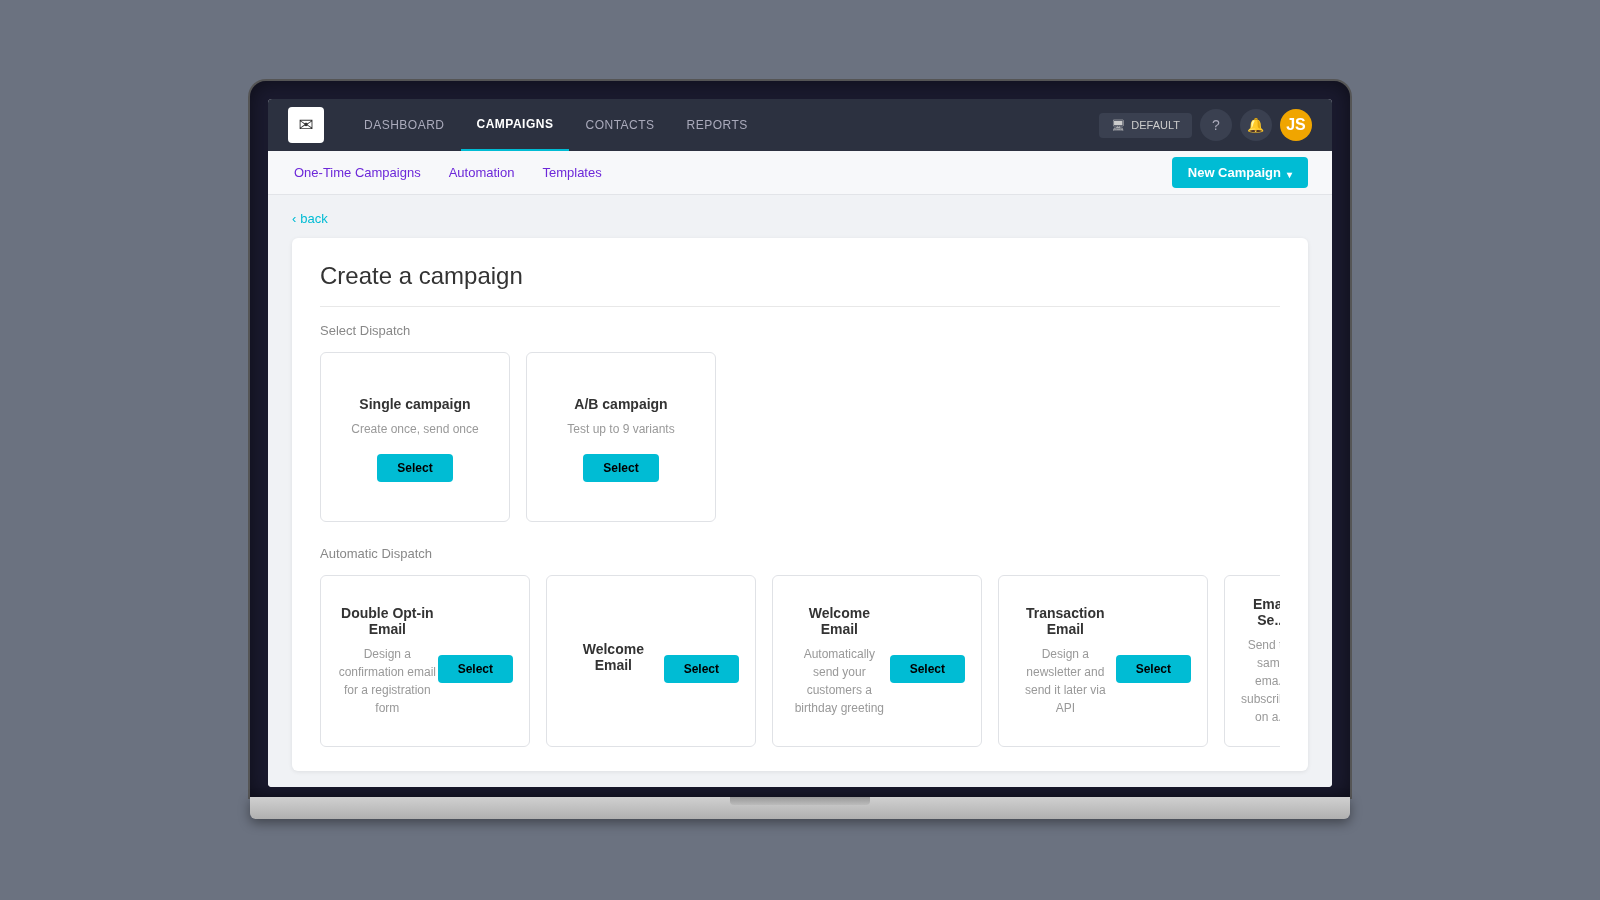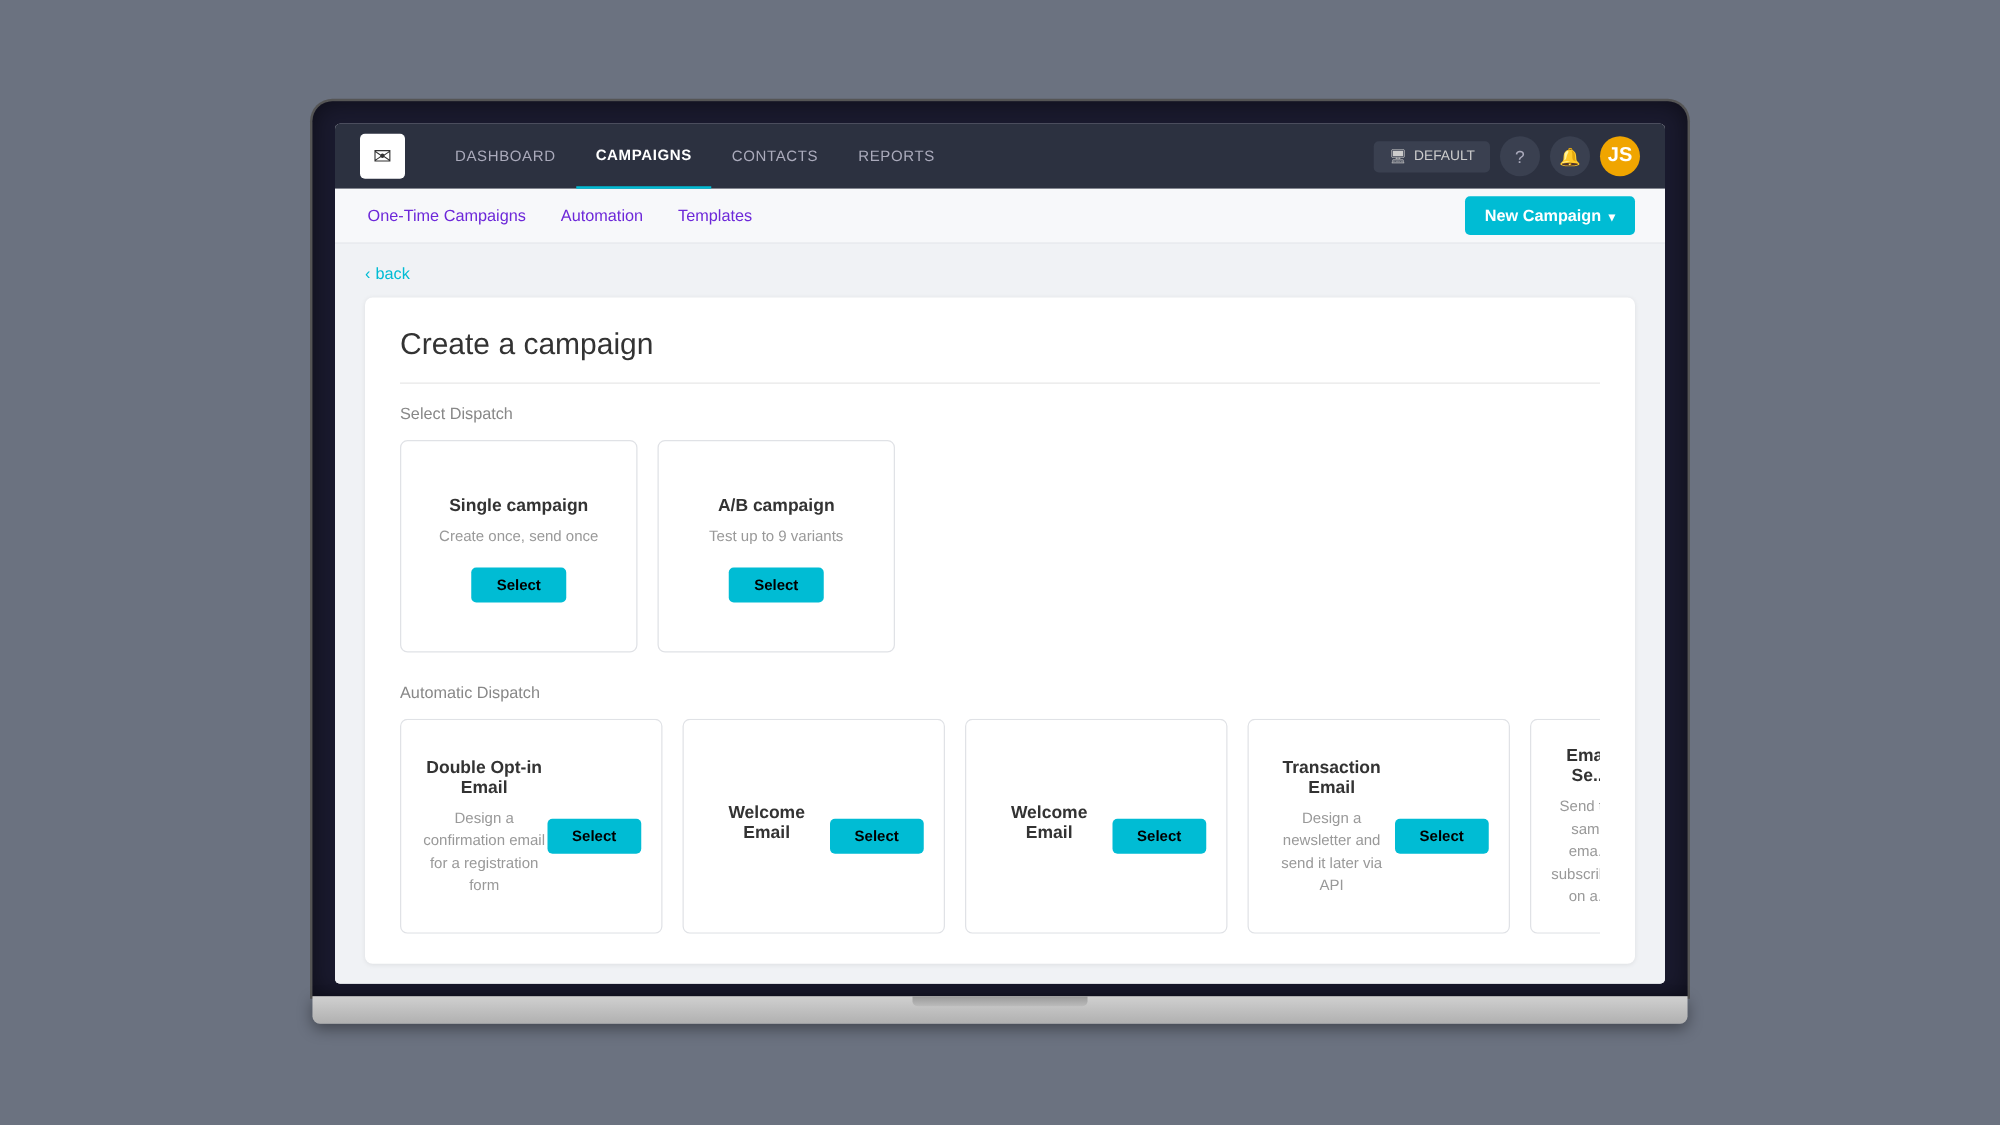--- a/index.html
+++ b/index.html
@@ -376,20 +376,21 @@
             <div class="auto-card">
               <div>
                 <div class="card-title">Welcome Email</div>
               </div>
               <button class="select-btn">Select</button>
             </div>
 
             <div class="auto-card">
               <div>
                 <div class="card-title">Welcome Email</div>
+                <div class="card-desc">Automatically send your customers a birthday greeting</div>
               </div>
               <button class="select-btn">Select</button>
             </div>
 
             <div class="auto-card">
               <div>
                 <div class="card-title">Transaction Email</div>
                 <div class="card-desc">Design a newsletter and send it later via API</div>
               </div>
               <button class="select-btn">Select</button>

